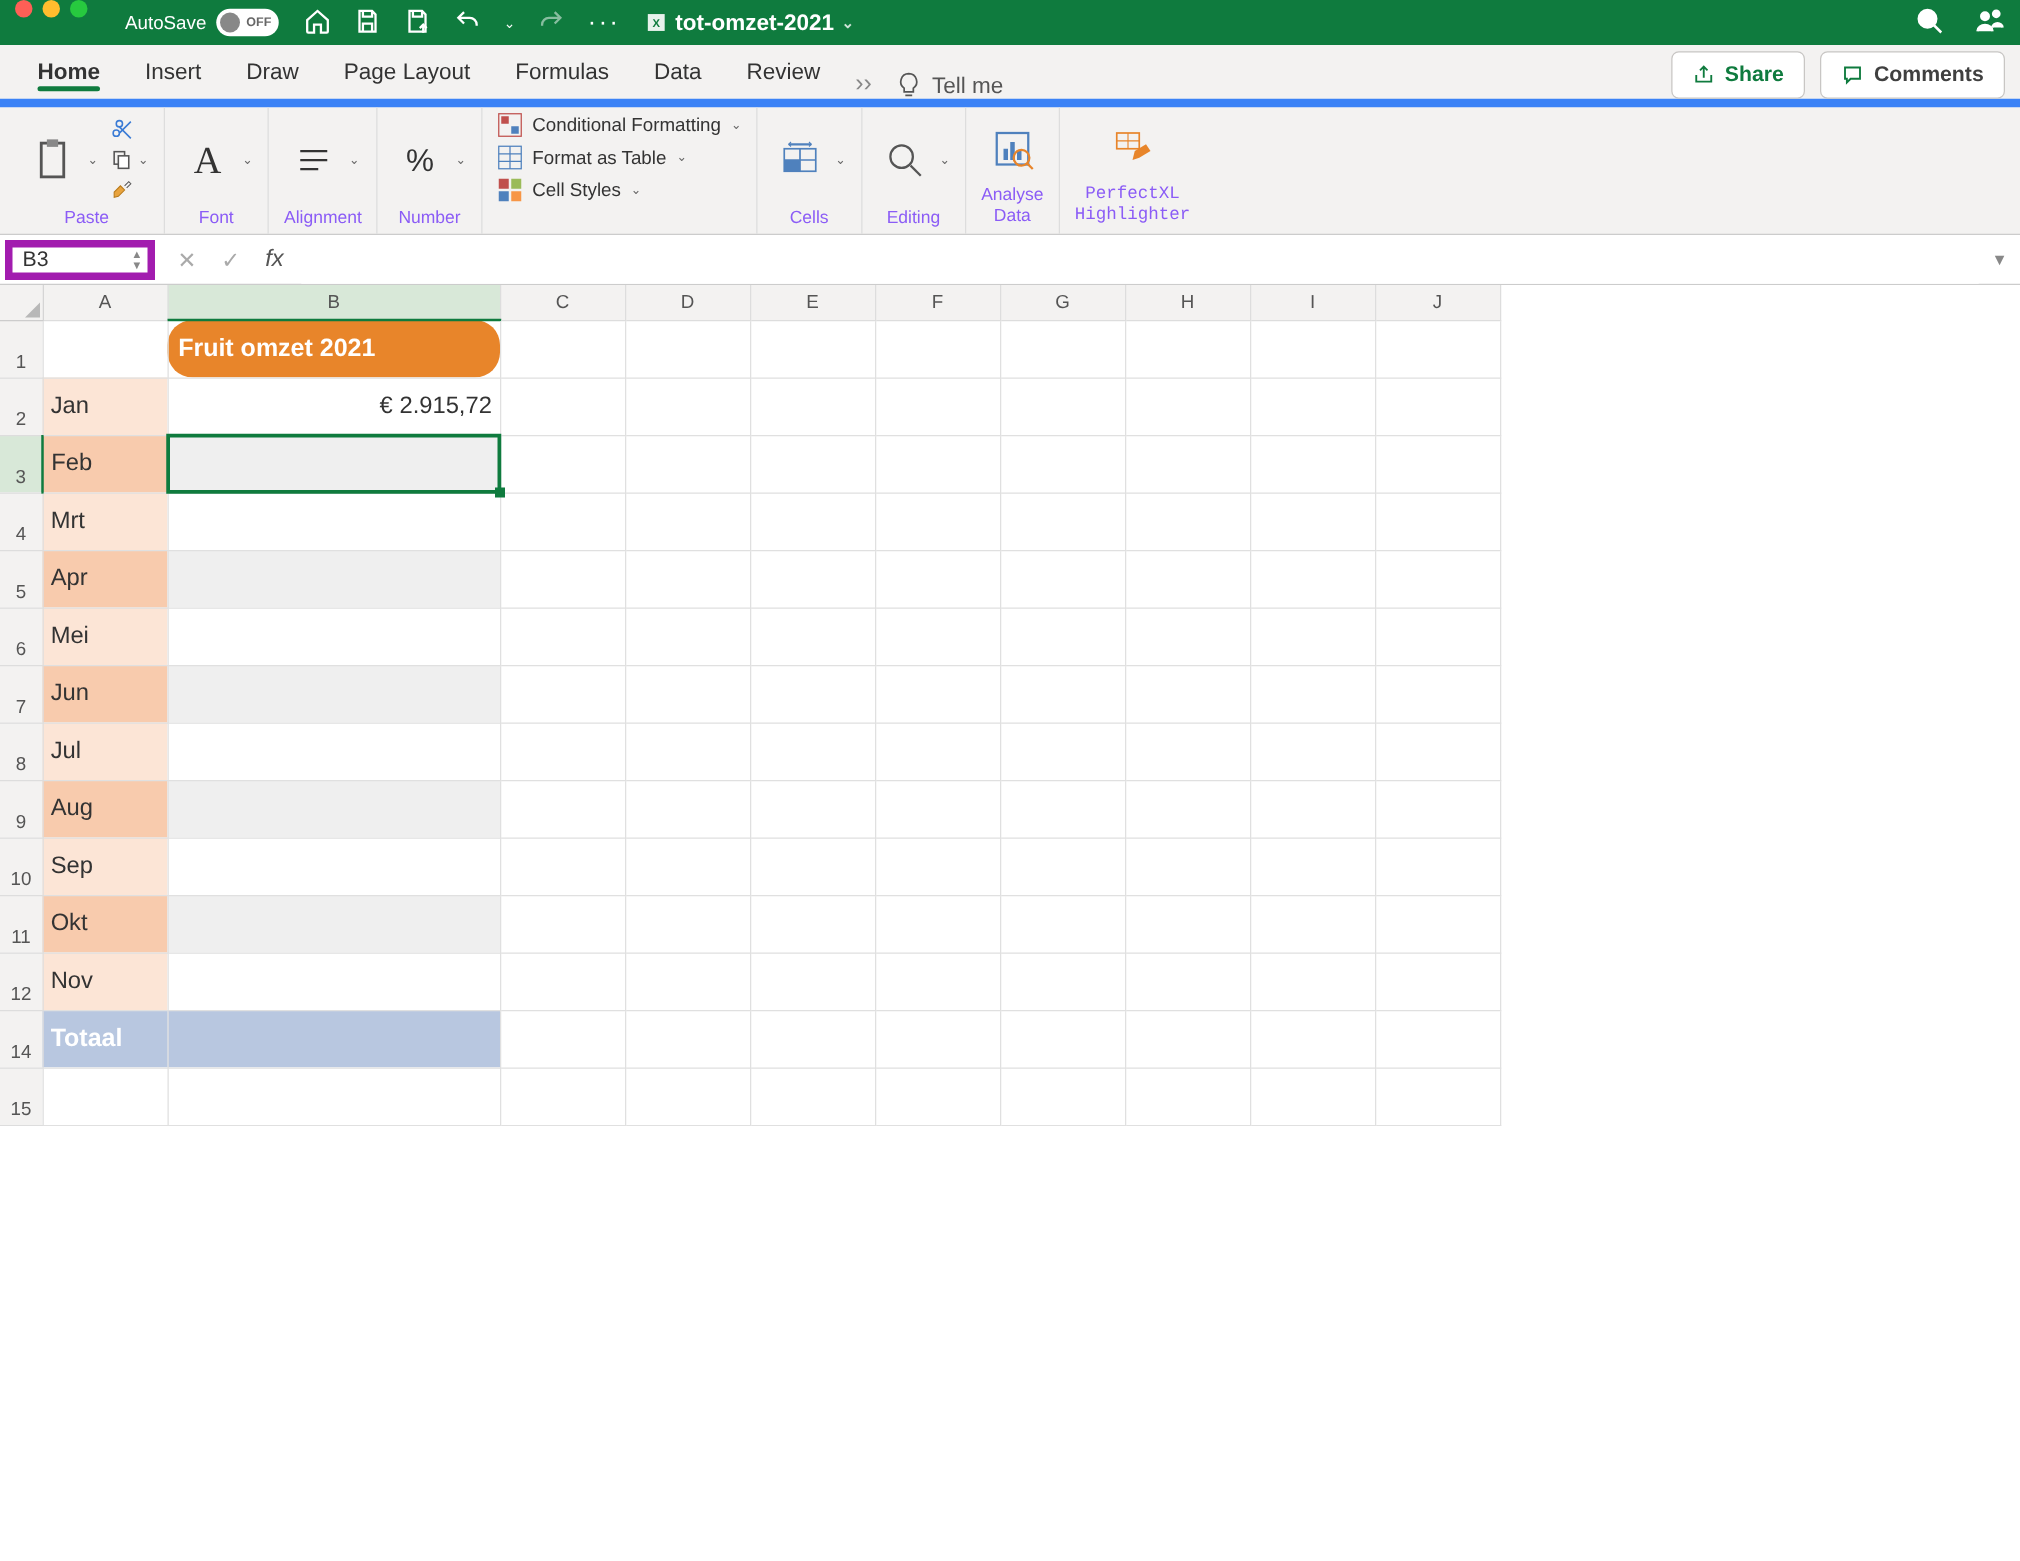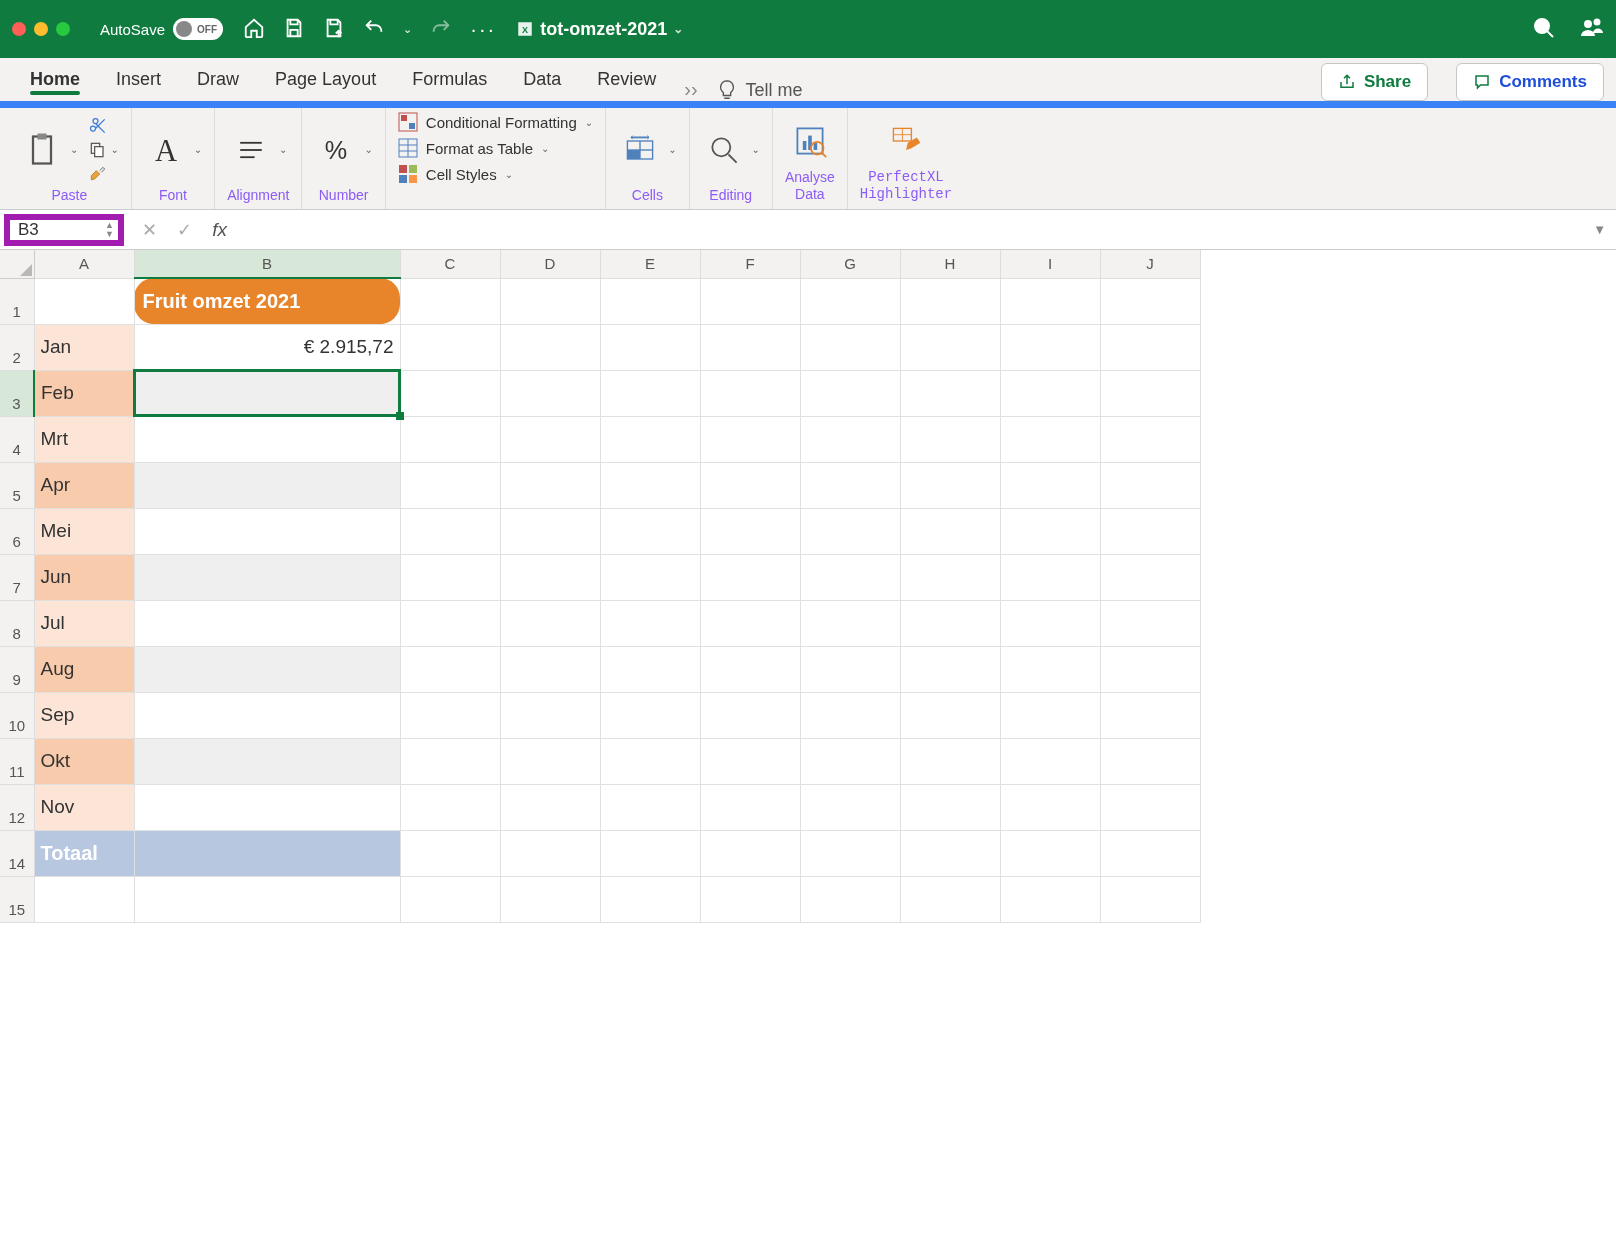--- a/index.html
+++ b/index.html
@@ -1,19 +1,19 @@
 <!DOCTYPE html>
 <html><head>
 <meta charset="utf-8">
 <style>
   * { box-sizing: border-box; margin: 0; padding: 0; }
   body { font-family: -apple-system, BlinkMacSystemFont, "Segoe UI", sans-serif; background: #fff; font-size: 13px; color: #333; }
   
   
-  .titlebar { background: #0f7b3e; height: 58px; display: flex; align-items: center; padding: 0 12px; color: #fff; }
+  .titlebar { background: #0f7b3e; height: 36px; display: flex; padding: 0 12px; color: #fff; }
   .traffic-lights { display: flex; gap: 8px; margin-right: 30px; }
   .traffic-light { width: 14px; height: 14px; border-radius: 50%; }
   .tl-red { background: #ff5f56; }
   .tl-yellow { background: #ffbd2e; }
   .tl-green { background: #27c93f; }
   .autosave { display: flex; align-items: center; gap: 8px; font-size: 15px; margin-right: 20px; }
   .autosave-toggle { width: 50px; height: 22px; background: #fff; border-radius: 11px; position: relative; display: flex; align-items: center; }
   .autosave-toggle::before { content:''; width:16px; height:16px; background:#888; border-radius:50%; position:absolute; left:3px; }
   .autosave-off { font-size: 10px; color:#666; position:absolute; right:6px; font-weight:600;}
   .titlebar-icons { display: flex; gap: 18px; align-items: center; margin-right: 20px;}
@@ -25,24 +25,24 @@
   .titlebar-right svg { width: 24px; height: 24px; fill: #fff; stroke:#fff;}
   
   
   .tabs-row { background: #f3f2f1; height: 50px; display: flex; align-items: flex-end; padding: 0 12px; border-bottom: 7px solid #3b82f6;}
   .tab { padding: 0 18px; font-size: 18px; color: #333; height: 100%; display: flex; align-items: center; cursor: pointer; position:relative;}
   .tab.active { font-weight: 700; }
   .tab.active::after { content:''; position:absolute; bottom:6px; left:18px; right:18px; height:4px; background:#0f7b3e; border-radius:2px;}
   .tabs-row .more { font-size:20px; color:#888; padding:0 10px;}
   .tell-me { display:flex; align-items:center; gap:8px; font-size:18px; color:#555; margin-left:8px;}
   .tell-me svg { width:22px; height:22px; stroke:#555; fill:none;}
-  .action-buttons { display:flex; gap:28px; margin-left:auto;}
+  .action-buttons { display:flex; gap:12px; margin-left:auto;}
   .action-btn { border:1px solid #c8c6c4; background:#fff; border-radius:6px; padding:8px 16px; font-size:17px; font-weight:600; display:flex; align-items:center; gap:8px; cursor:pointer;}
   .action-btn.share { color:#0f7b3e;}
-  .action-btn.comments { color:#1d4ed8;}
+  .action-btn.comments { color:#404040;}
   .action-btn svg { width:18px; height:18px;}
   
   
   .ribbon { background:#f3f2f1; height:102px; display:flex; border-bottom:1px solid #ccc; padding:0 8px;}
   .ribbon-group { display:flex; flex-direction:column; align-items:center; padding:4px 12px 2px; border-right:1px solid #ddd; justify-content:space-between;}
   .ribbon-group:last-child { border-right:none;font-family:Liberation Mono, monospace;}
   .ribbon-group-label { font-size:14px; color:#8b5cf6; margin-top:auto; padding-bottom:4px;}
   .ribbon-top { display:flex; align-items:center; gap:6px; flex:1;}
   .big-icon { display:flex; flex-direction:column; align-items:center; gap:2px; padding:4px;}
   .big-icon svg { width:36px; height:36px;}

